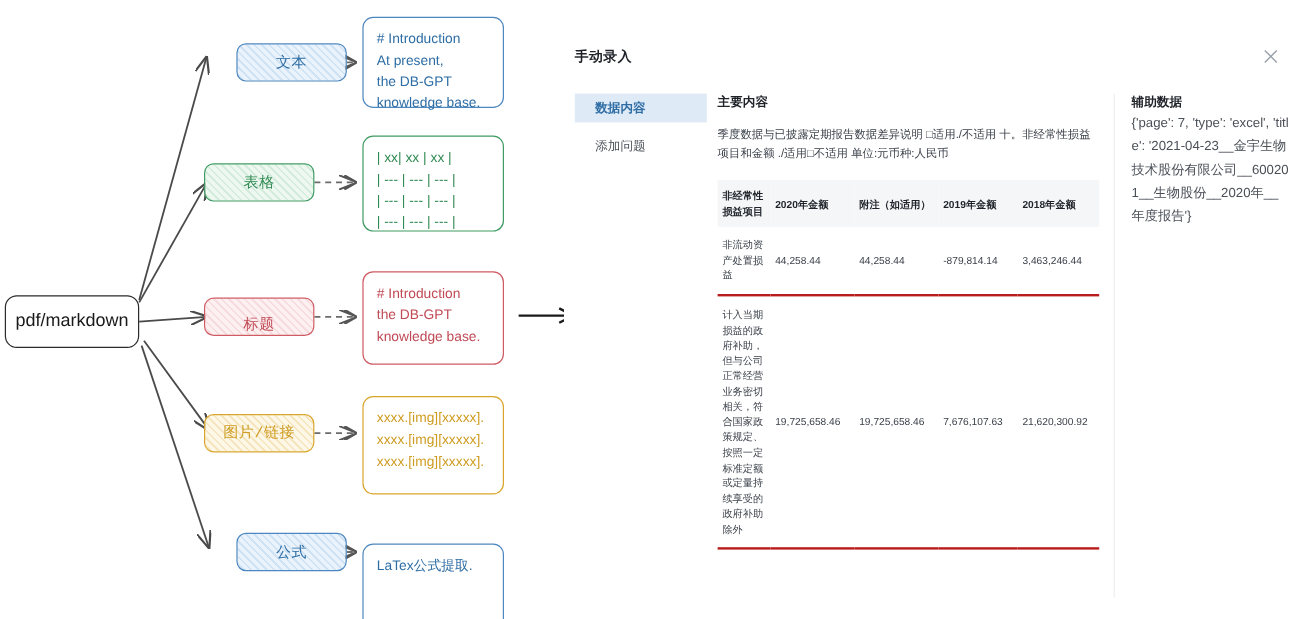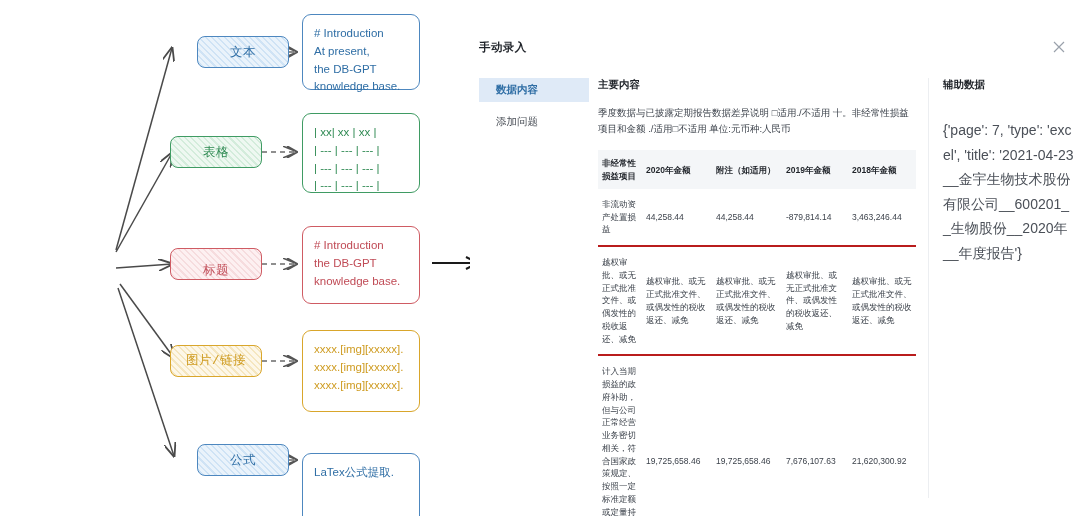--- a/index.html
+++ b/index.html
@@ -116,21 +116,21 @@
   table.data-table col.c2 { width:70px; }
   table.data-table col.c3 { width:66px; }
   table.data-table col.c4 { width:68px; }
 
   
   #aux {
     position:absolute; left:458px; top:52px; width:146px;
     border-left:1px solid #eceef1; padding-left:14px; min-height:420px;
   }
   #aux-body {
-    margin-top:26px; font-size:14px; line-height:1.75; color:#4b5058;
+    margin-top:2px; font-size:11px; line-height:1.75; color:#4b5058;
     word-break:break-all;
   }
 </style>
 </head>
 <body>
 
 <div id="diagram">
 
   <svg id="diagram-svg" width="470" height="516">
     <defs>
@@ -148,20 +148,23 @@
     <path d="M120,284 L174,358" fill="none" stroke="#4a4a4a" stroke-width="1.5" marker-end="url(#ah)"></path>
     <path d="M118,288 L174,456" fill="none" stroke="#4a4a4a" stroke-width="1.5" marker-end="url(#ah)"></path>
 
     <path d="M262,52  L296,52" fill="none" stroke="#6b6b6b" stroke-width="1.5" stroke-dasharray="5 4" marker-end="url(#ahd)"></path>
     <path d="M262,152 L296,152" fill="none" stroke="#6b6b6b" stroke-width="1.5" stroke-dasharray="5 4" marker-end="url(#ahd)"></path>
     <path d="M262,264 L296,264" fill="none" stroke="#6b6b6b" stroke-width="1.5" stroke-dasharray="5 4" marker-end="url(#ahd)"></path>
     <path d="M262,361 L296,361" fill="none" stroke="#6b6b6b" stroke-width="1.5" stroke-dasharray="5 4" marker-end="url(#ahd)"></path>
     <path d="M262,460 L296,460" fill="none" stroke="#6b6b6b" stroke-width="1.5" stroke-dasharray="5 4" marker-end="url(#ahd)"></path>
   </svg>
 
+  <div class="node root">
+    <span>pdf/markdown</span>
+  </div>
 
   <div class="node tag c-blue hatch-blue" style="left:170px;top:36px;">
     <span class="tag-label">文本</span>
   </div>
   <div class="node card c-blue" style="left:302px;top:14px;height:76px;">
     <span># Introduction
 At present,
 the DB-GPT
 knowledge base.</span>
   </div>
@@ -247,27 +250,20 @@
       </thead>
       <tbody>
         <tr>
           <td>非流动资产处置损益</td>
           <td>44,258.44</td>
           <td>44,258.44</td>
           <td>-879,814.14</td>
           <td>3,463,246.44</td>
         </tr>
         <tr>
-          <td>越权审批、或无正式批准文件、或偶发性的税收返还、减免</td>
-          <td>越权审批、或无正式批准文件、或偶发性的税收返还、减免</td>
-          <td>越权审批、或无正式批准文件、或偶发性的税收返还、减免</td>
-          <td>越权审批、或无正式批准文件、或偶发性的税收返还、减免</td>
-          <td>越权审批、或无正式批准文件、或偶发性的税收返还、减免</td>
-        </tr>
-        <tr>
           <td>计入当期损益的政府补助，但与公司正常经营业务密切相关，符合国家政策规定、按照一定标准定额或定量持续享受的政府补助除外</td>
           <td>19,725,658.46</td>
           <td>19,725,658.46</td>
           <td>7,676,107.63</td>
           <td>21,620,300.92</td>
         </tr>
       </tbody>
     </table>
   </div>
 

